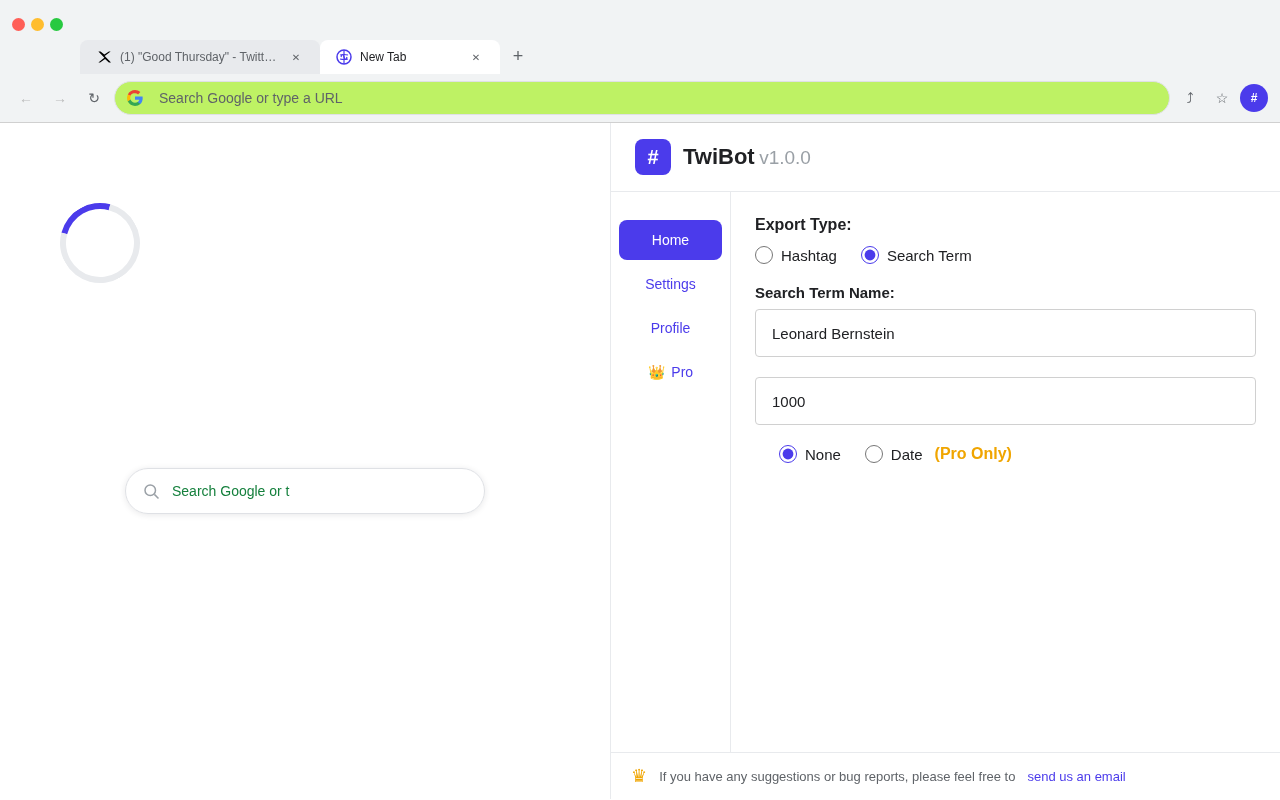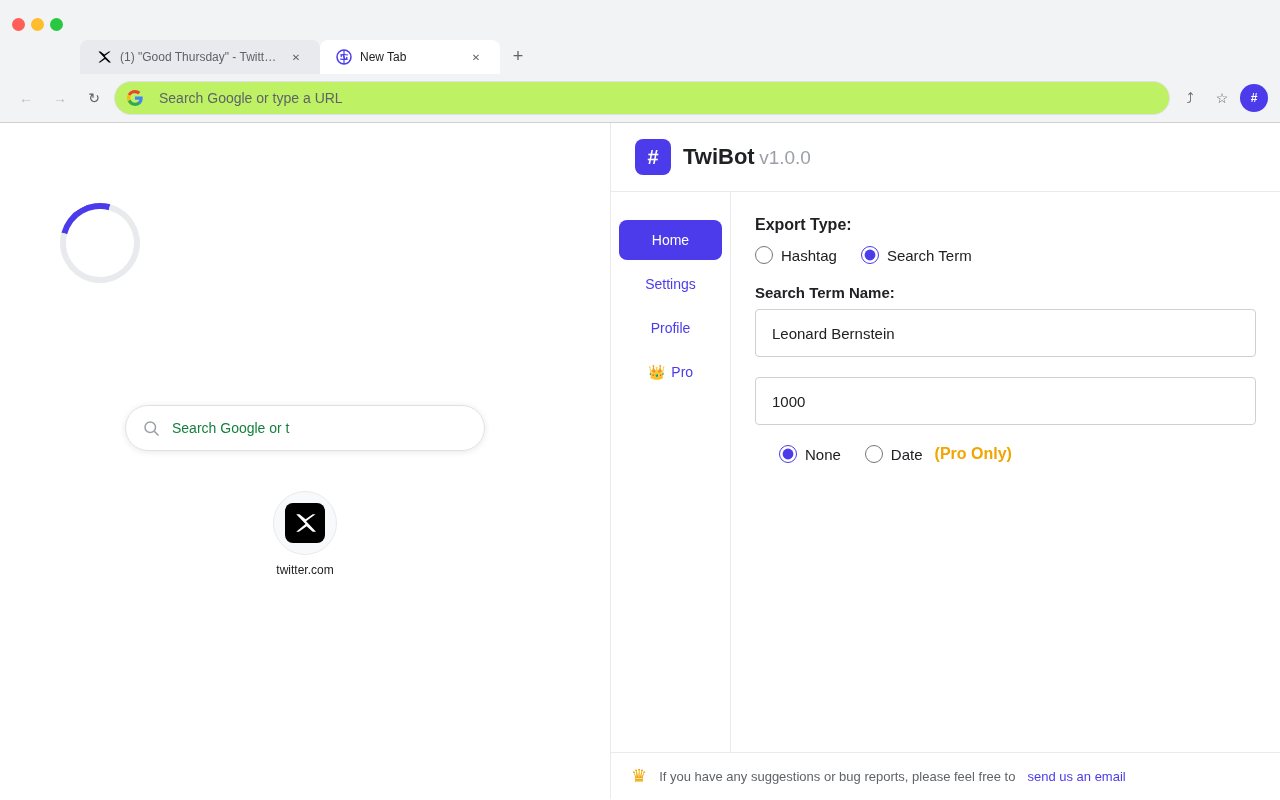--- a/index.html
+++ b/index.html
@@ -527,30 +527,20 @@
     </div>
 
     <div class="search-box" style="margin-top: 60px;">
       <svg viewBox="0 0 24 24" width="18" height="18">
         <circle cx="11" cy="11" r="7" fill="none" stroke="#9aa0a6" stroke-width="2"></circle>
         <line x1="16.5" y1="16.5" x2="22" y2="22" stroke="#9aa0a6" stroke-width="2"></line>
       </svg>
       <span>Search Google or t</span>
     </div>
 
-    <div class="shortcut-container">
-      <div class="shortcut-icon">
-        <div class="x-logo">
-          <svg viewBox="0 0 20 20" width="22" height="22" fill="white">
-            <path d="M2 2 L10.5 11 L2 18 L4.5 18 L11.5 13 L17 18 L20 18 L11 8.5 L19.5 2 L17 2 L10.5 6.5 L5 2 Z"></path>
-          </svg>
-        </div>
-      </div>
-      <span class="shortcut-label">twitter.com</span>
-    </div>
   </div>
 
   <div class="extension-panel">
 
     <div class="twibot-header">
       <div class="twibot-logo">
         <span>#</span>
       </div>
       <div>
         <span class="twibot-title">TwiBot</span>

